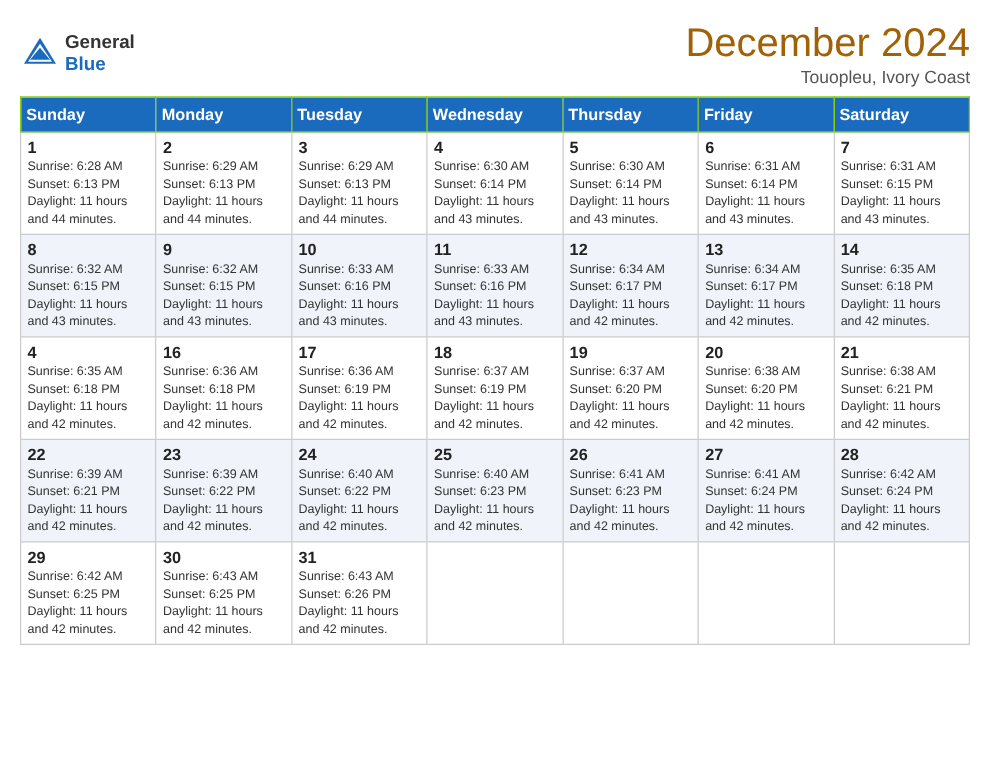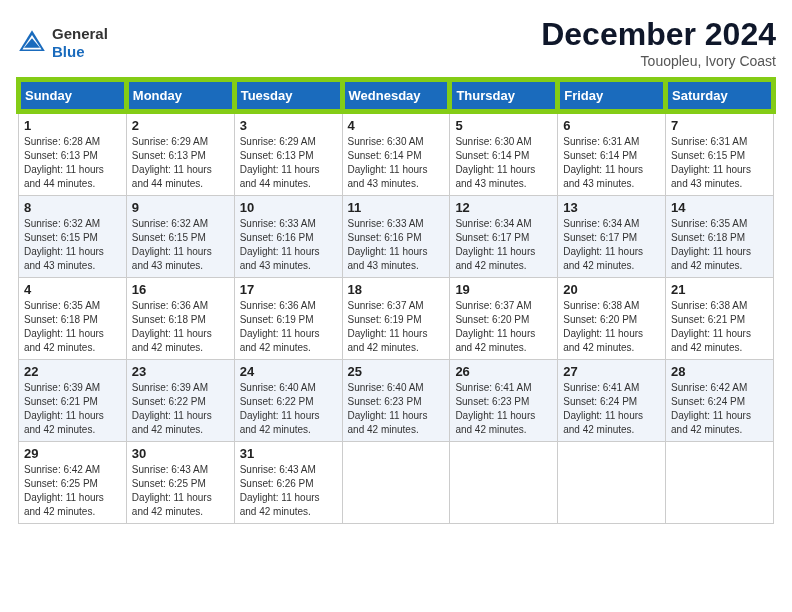--- a/index.html
+++ b/index.html
@@ -23,40 +23,40 @@
     }
     .logo-icon {
       width: 32px;
       height: 32px;
     }
     .title-block {
       text-align: right;
     }
     .month-title {
       font-size: 32px;
-      font-weight: bold;
-      color: #0f172a;
+      font-weight: normal;
+      color: #a16207;
     }
     .subtitle {
       font-size: 14px;
       color: #555;
     }
     .calendar {
       width: 100%;
       border-collapse: collapse;
       font-size: 11px;
     }
     .calendar th {
       background: #1a6bbd;
       color: #fff;
       padding: 6px 4px;
       text-align: left;
       font-size: 13px;
       font-weight: bold;
-      border: 5px solid #84cc16;
+      border: 1px solid #84cc16;
     }
     .calendar td {
       border: 1px solid #ccc;
       vertical-align: top;
       padding: 4px 5px;
       width: calc(100% / 7);
       height: 80px;
       background: #fff;
     }
     .calendar tr:nth-child(even) td {

